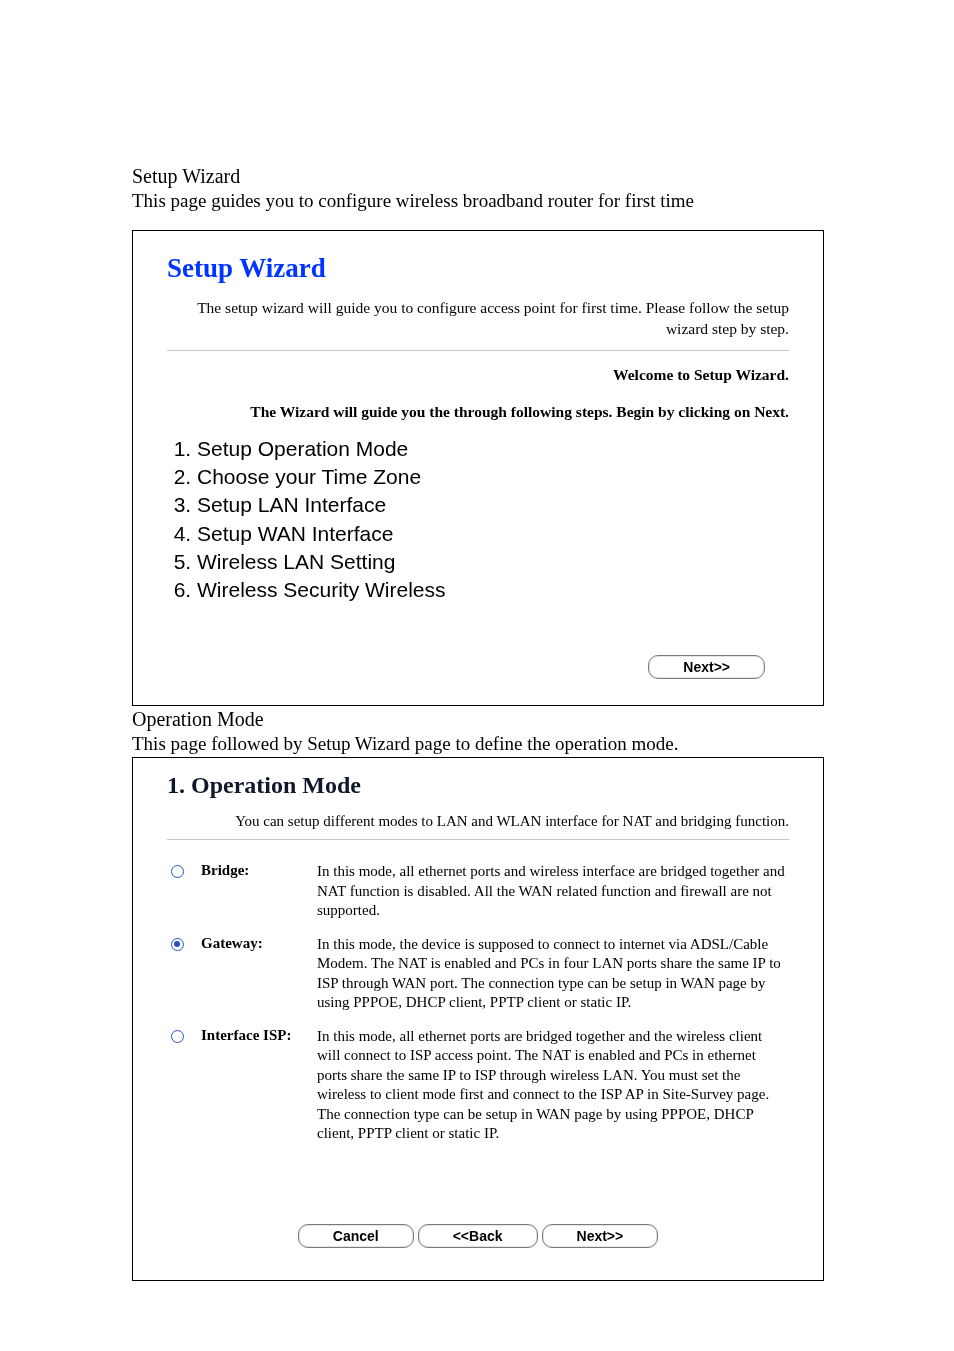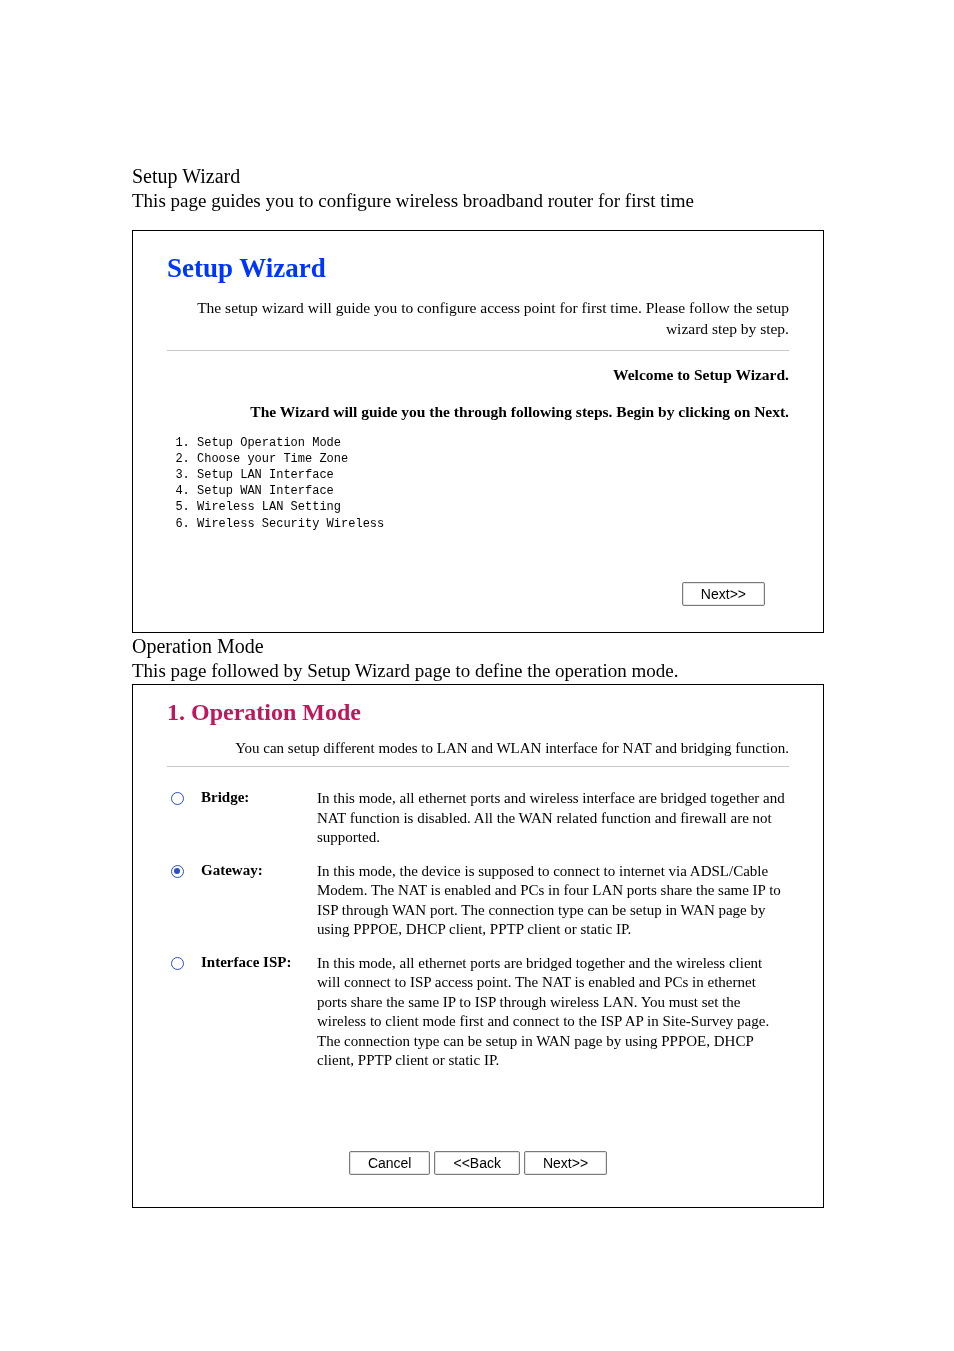--- a/index.html
+++ b/index.html
@@ -32,21 +32,21 @@
   .panel-title {
     font-family: "Times New Roman", Times, serif;
     font-weight: bold;
     color: #0035ff;
     font-size: 27px;
     margin: 2px 0 14px 0;
   }
   .panel-title-2 {
     font-family: "Times New Roman", Times, serif;
     font-weight: bold;
-    color: #be185d;
+    color: #0f172a;
     font-size: 24px;
     margin: 0 0 12px 0;
   }
   .sub-text {
     font-family: "Times New Roman", Times, serif;
     font-size: 15.5px;
     line-height: 1.35;
     margin: 0 0 8px 0;
     text-align: right;
   }
@@ -59,22 +59,22 @@
     border: none;
     border-top: 1px solid #c9c9c9;
     margin: 6px 0 12px 0;
   }
   .bold {
     font-weight: bold;
   }
   .steps {
     margin: 12px 0 0 6px;
     padding: 0 0 0 24px;
-    font-family: Liberation Mono, monospace;
-    font-size: 12px;
+    font-family: Liberation Sans, sans-serif;
+    font-size: 21px;
     line-height: 1.35;
   }
   .steps li {
     margin: 0;
   }
   .button-row {
     display: flex;
     justify-content: flex-end;
     gap: 10px;
     margin-top: 50px;
@@ -85,25 +85,26 @@
     justify-content: center;
     gap: 4px;
     margin-top: 70px;
     padding-bottom: 6px;
   }
   .btn {
     font-family: Arial, Helvetica, sans-serif;
     font-size: 14px;
     background: #fff;
     border: 1px solid #7a7a7a;
-    border-radius: 2px;
-    padding: 3px 18px;
+    border-radius: 10px;
+    padding: 3px 34px;
     box-shadow: 0 0 0 1px #e5e5e5 inset;
     cursor: pointer;
     color: #000;
+    font-weight: bold;
   }
   .mode-table {
     width: 100%;
     border-collapse: separate;
     border-spacing: 0 6px;
     font-family: "Times New Roman", Times, serif;
   }
   .mode-table td {
     vertical-align: top;
     padding: 4px 4px;

